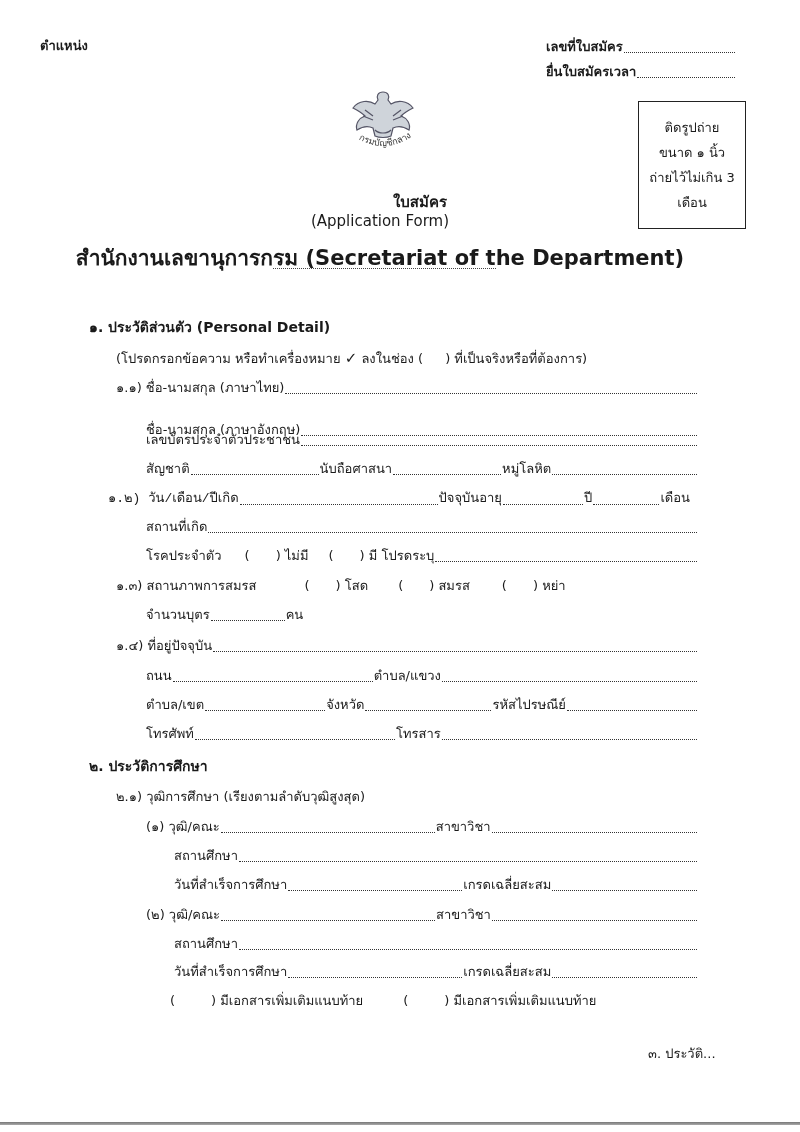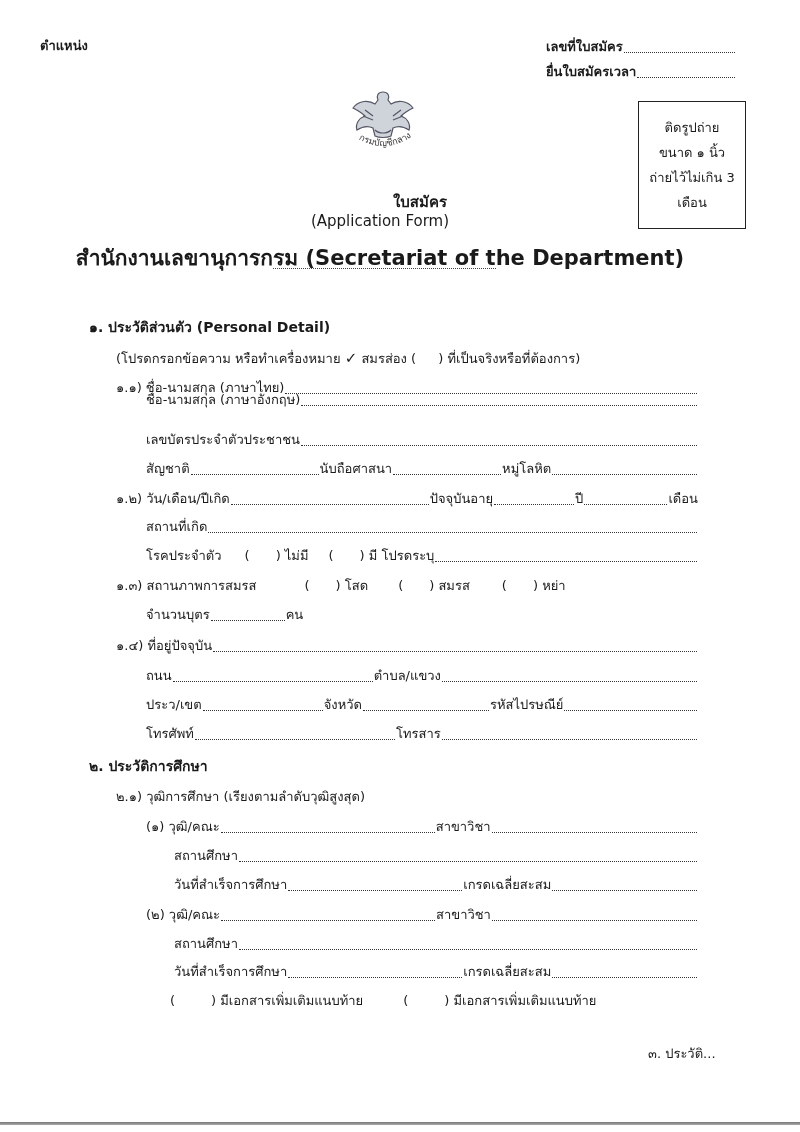--- a/index.html
+++ b/index.html
@@ -53,45 +53,45 @@
 <div class="center t b" style="top:193px;font-size:15px;margin-left:40px;">ใบสมัคร</div>
 <div class="center t" style="top:212px;font-size:15px;">(Application Form)</div>
 <div class="center t b" style="top:228px;font-size:21px;margin-top:21px;">สำนักงานเลขานุการกรม (Secretariat of the Department)</div>
 <div class="abs" style="left:273px;top:268px;width:223px;border-bottom:1.5px dotted #444;"></div>
 
 <div class="abs t b" style="left:89px;top:318px;font-size:14px;">๑. ประวัติส่วนตัว (Personal Detail)</div>
 
 <div class="abs t" style="left:116px;top:349px;">
   <span>(โปรดกรอกข้อความ หรือทำเครื่องหมาย</span>
   <span style="font-size:15px;">✓</span>
-  <span>สมรส่อง (</span><span style="display:inline-block;width:22px;"></span><span>) ที่เป็นจริงหรือที่ต้องการ)</span>
+  <span>ลงในช่อง (</span><span style="display:inline-block;width:22px;"></span><span>) ที่เป็นจริงหรือที่ต้องการ)</span>
 </div>
 
 <div class="row" style="left:116px;top:379px;width:582px;">
   <span>๑.๑) ชื่อ-นามสกุล (ภาษาไทย)</span>
     <span class="dots"></span>
 </div>
-<div class="row" style="left:146px;top:391px;width:552px;">
+<div class="row" style="left:146px;top:421px;width:552px;">
   <span>ชื่อ-นามสกุล (ภาษาอังกฤษ)</span>
     <span class="dots"></span>
 </div>
 <div class="row" style="left:146px;top:431px;width:552px;">
   <span>เลขบัตรประจำตัวประชาชน</span>
     <span class="dots"></span>
 </div>
 <div class="row" style="left:146px;top:460px;width:552px;">
   <span>สัญชาติ</span>
     <span class="fixdots" style="width:128px;"></span>
   <span>นับถือศาสนา</span>
     <span class="fixdots" style="width:108px;"></span>
   <span>หมู่โลหิต</span>
     <span class="dots"></span>
 </div>
 
-<div class="row" style="left:116px;top:490px;width:582px;">
+<div class="row" style="left:108px;top:490px;width:582px;font-family:Liberation Mono, monospace;">
   <span>๑.๒) วัน/เดือน/ปีเกิด</span>
     <span class="fixdots" style="width:198px;"></span>
   <span>ปัจจุบันอายุ</span>
     <span class="fixdots" style="width:80px;"></span>
   <span>ปี</span>
     <span class="dots"></span>
   <span>เดือน</span>
 </div>
 <div class="row" style="left:146px;top:518px;width:552px;">
   <span>สถานที่เกิด</span>
@@ -120,21 +120,21 @@
   <span>๑.๔) ที่อยู่ปัจจุบัน</span>
     <span class="dots"></span>
 </div>
 <div class="row" style="left:146px;top:667px;width:552px;">
   <span>ถนน</span>
     <span class="fixdots" style="width:200px;"></span>
   <span>ตำบล/แขวง</span>
     <span class="dots"></span>
 </div>
 <div class="row" style="left:146px;top:696px;width:552px;">
-  <span>ประว/เขต</span>
+  <span>ตำบล/เขต</span>
     <span class="fixdots" style="width:120px;"></span>
   <span>จังหวัด</span>
     <span class="fixdots" style="width:126px;"></span>
   <span>รหัสไปรษณีย์</span>
     <span class="dots"></span>
 </div>
 <div class="row" style="left:146px;top:725px;width:552px;">
   <span>โทรศัพท์</span>
     <span class="fixdots" style="width:200px;"></span>
   <span>โทรสาร</span>

